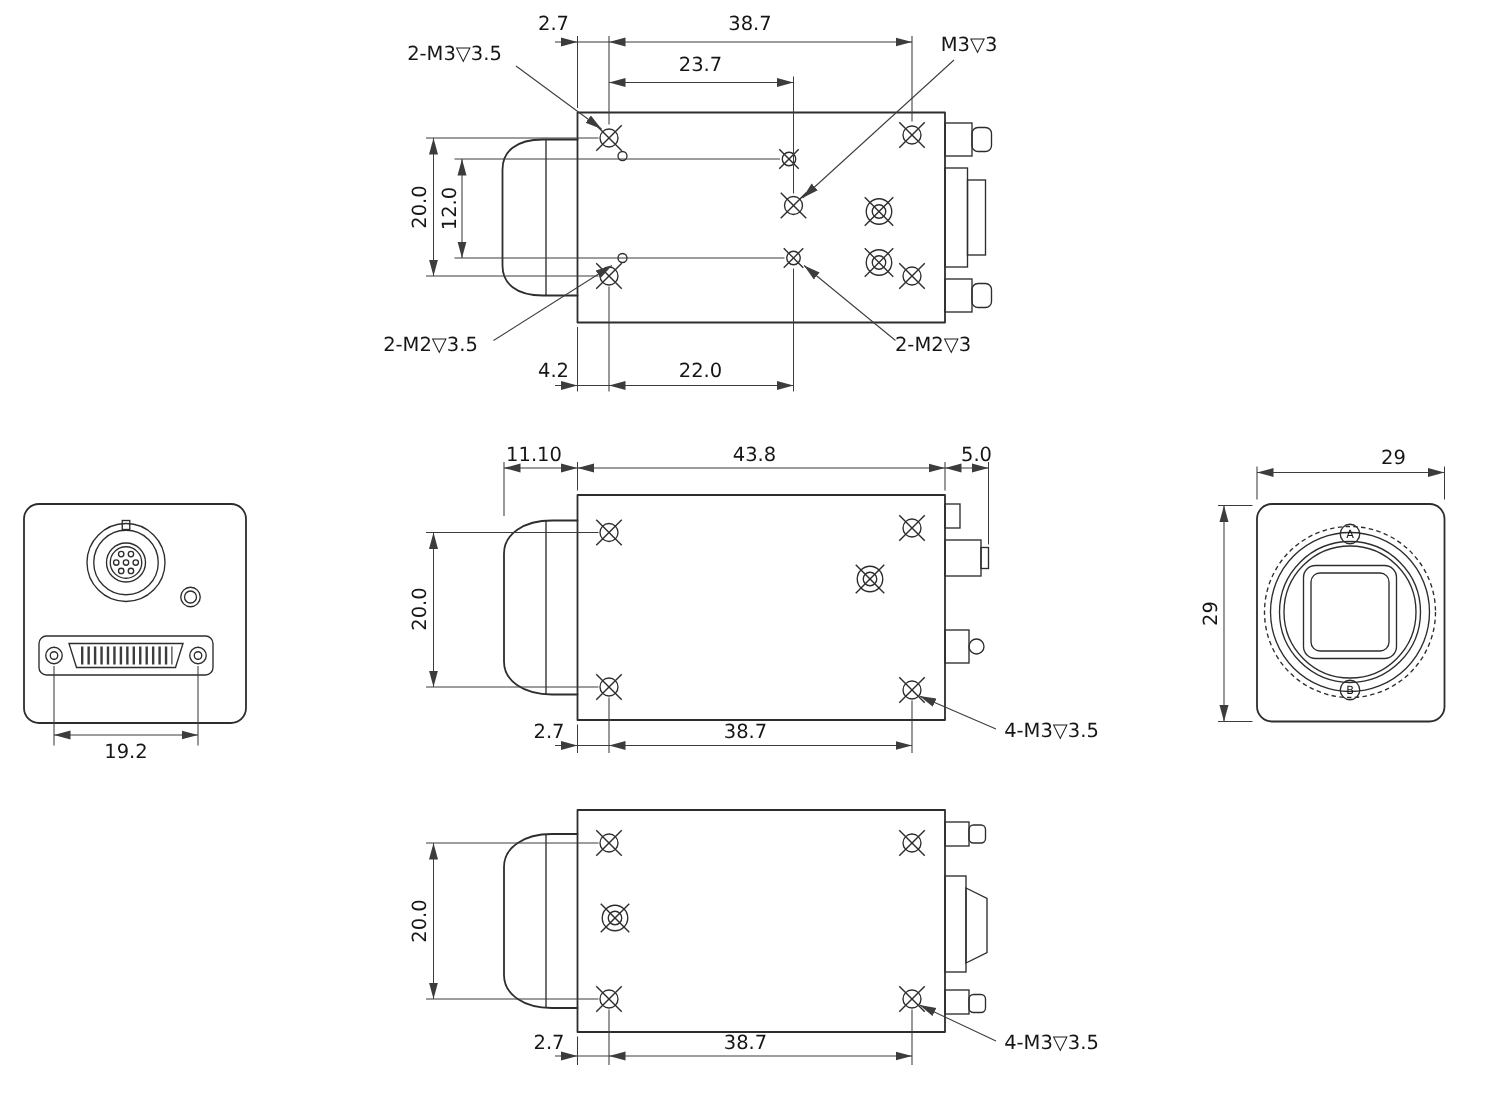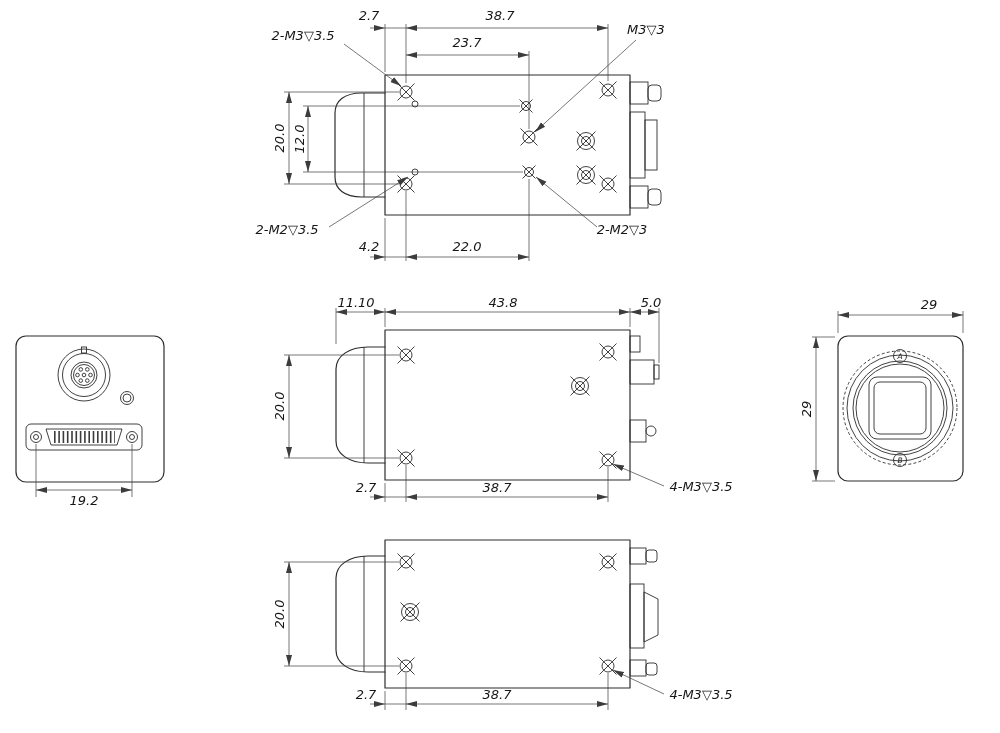--- a/index.html
+++ b/index.html
@@ -1,16 +1,16 @@
 <!DOCTYPE html>
 <html><head>
 <meta charset="utf-8">
 <style>
   html,body{margin:0;padding:0;background:#ffffff;}
-  .canvas{position:relative;width:1000px;height:733px;background:#ffffff;overflow:hidden;font-style:italic;}
+  .canvas{position:relative;width:1000px;height:733px;background:#ffffff;overflow:hidden;}
   svg{display:block;}
   .ol{fill:none;stroke:#2d2d2d;stroke-width:1.2;stroke-linejoin:round;stroke-linecap:round;}
   .ol2{fill:none;stroke:#2d2d2d;stroke-width:0.9;}
   .dl{fill:none;stroke:#3c3c3c;stroke-width:0.7;}
   .t{font-family:"DejaVu Sans",sans-serif;font-size:13px;fill:#161616;}
   .ts{font-family:"DejaVu Sans",sans-serif;font-size:7.5px;fill:#161616;}
   .pins{stroke:#3c3c3c;stroke-width:12;stroke-dasharray:1.6 2.7;fill:none;}
 </style>
 </head>
 <body>

